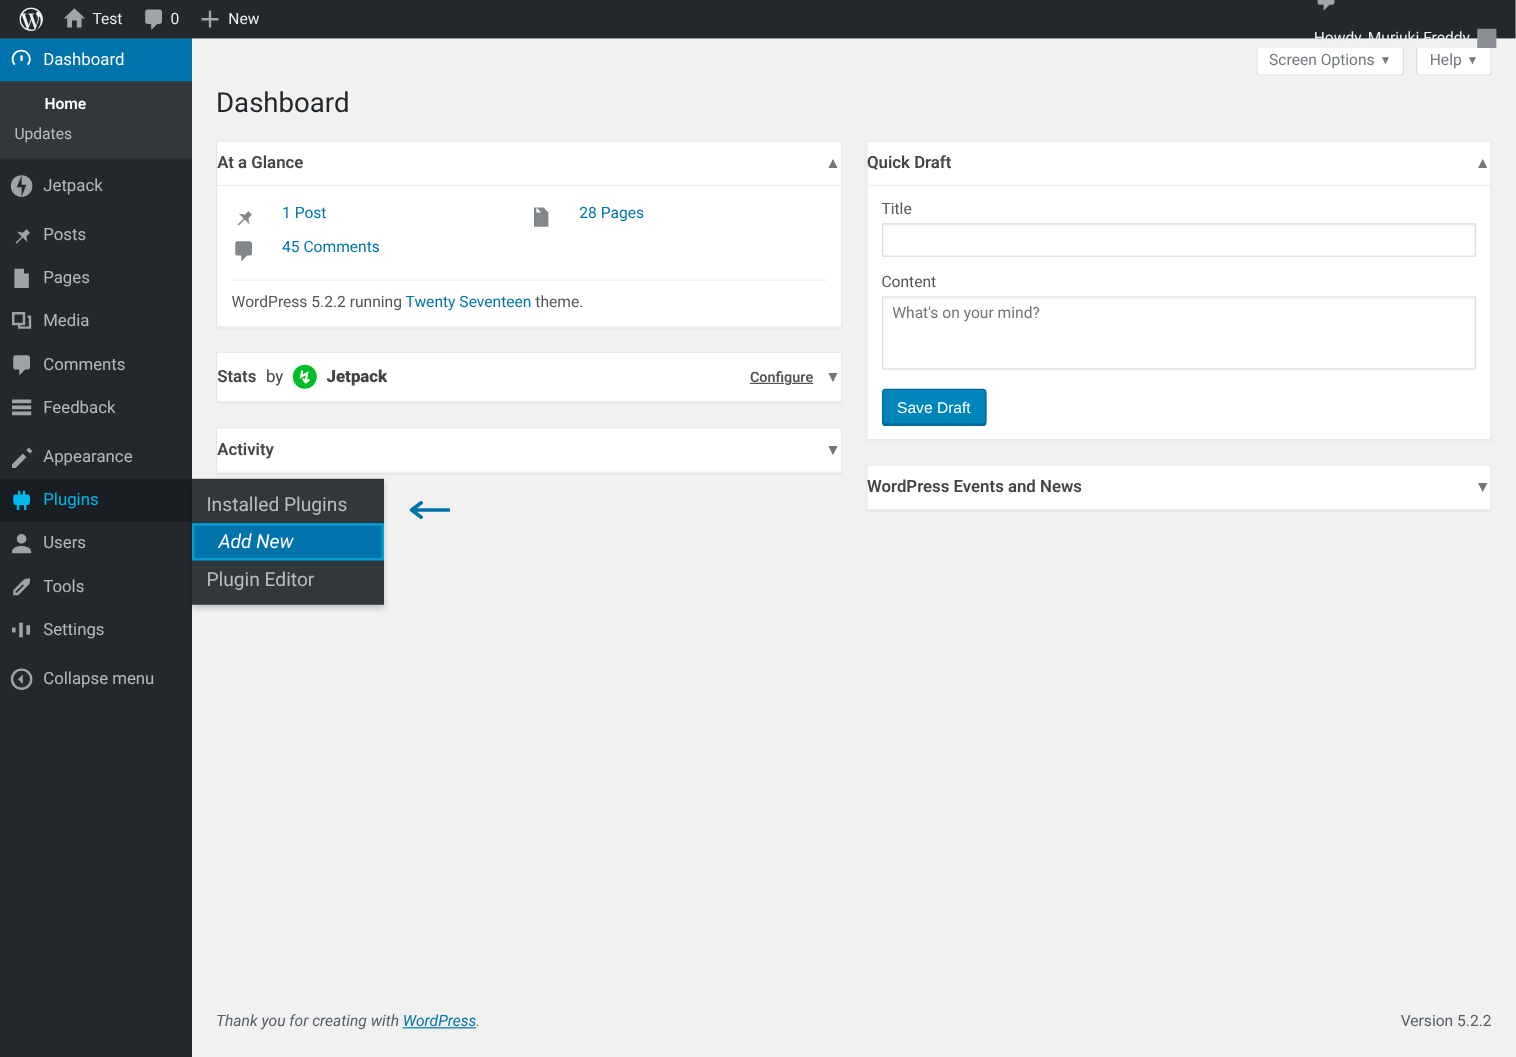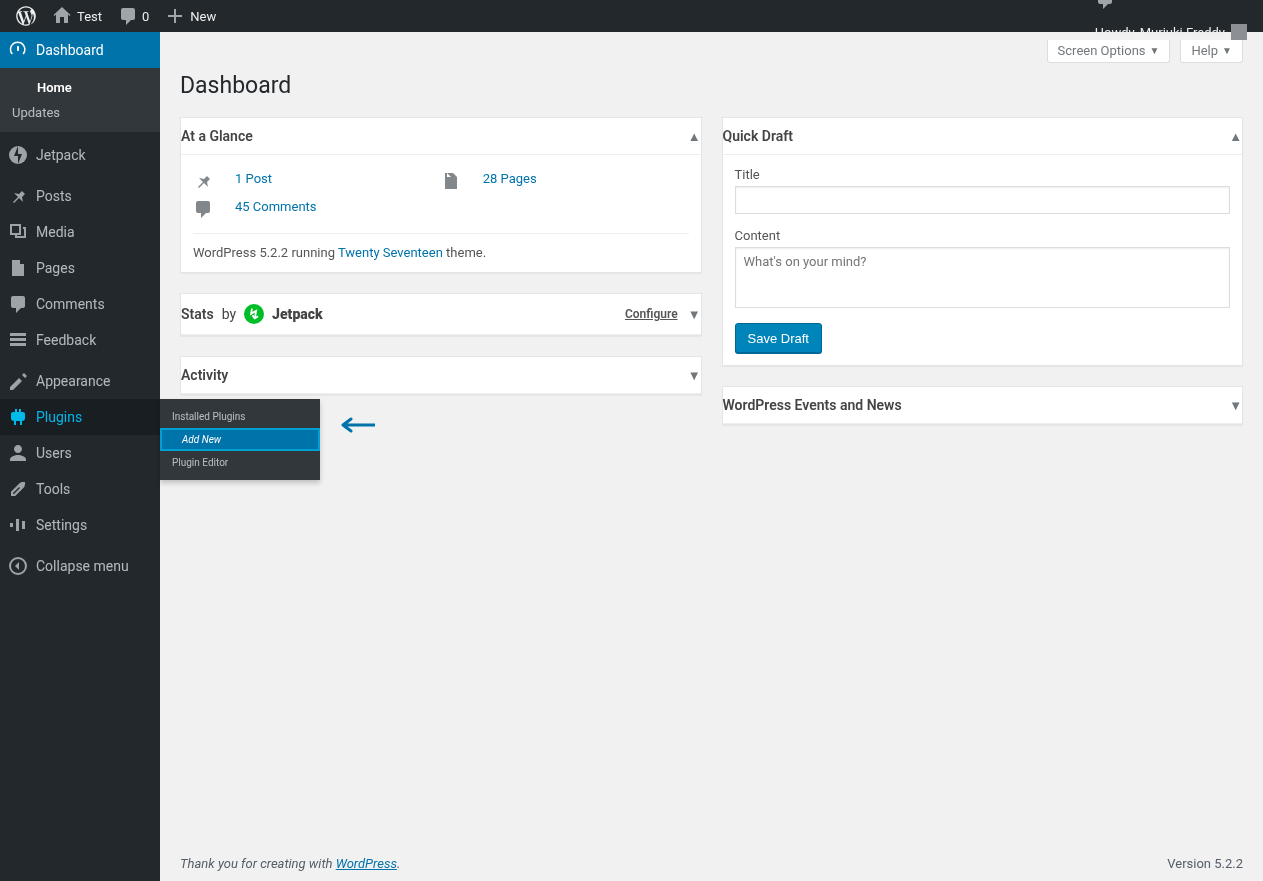--- a/index.html
+++ b/index.html
@@ -25,21 +25,21 @@
 #adminmenu li.current::after { content: ''; position: absolute; right: -8px; top: 50%; margin-top: -8px; border: 8px solid transparent; border-right-color: #f1f1f1; }
 #adminmenu li.opensub > a.menu-top { background: #191e23; color: #00b9eb; }
 #adminmenu li.opensub > a.menu-top .micon svg { fill: #00b9eb; }
 #adminmenu .submenu-inline { background: #32373c; padding: 7px 0; }
 #adminmenu .submenu-inline a { display: block; padding: 5px 12px; color: rgba(240,245,250,.7); font-size: 13px; cursor: pointer; }
 #adminmenu .submenu-inline a.current { color: #fff; font-weight: 600; margin-left: 25px; }
 #adminmenu .separator { height: 5px; margin: 0; }
 
 
 .flyout { position: absolute; left: 160px; top: 0; width: 160px; background: #32373c; box-shadow: 0 3px 5px rgba(0,0,0,.2); padding: 6px 0; }
-.flyout a { display: block; padding: 6px 12px; color: rgba(240,245,250,.7); font-size: 10px; cursor: pointer; }
+.flyout a { display: block; padding: 6px 12px; color: rgba(240,245,250,.7); font-size: 16px; cursor: pointer; }
 .flyout a.highlighted { background: #0073aa; color: #fff; border: 2px solid #00a0d2; padding: 4px 20px; font-style: italic; }
 
 
 #wpcontent { margin-left: 160px; padding-top: 32px; min-height: 100vh; position: relative; padding-bottom: 45px; }
 #wpbody { padding: 0 20px 0 20px; }
 .screen-meta { display: flex; justify-content: flex-end; gap: 10px; margin-top: 8px; }
 .screen-meta .sm-btn { background: #fff; border: 1px solid #ddd; border-top: none; padding: 3px 10px 4px; font-size: 13px; color: #72777c; cursor: pointer; border-radius: 0 0 3px 3px; display:flex; align-items:center; gap:4px;}
 .screen-meta .sm-btn .tri { font-size: 10px; color:#72777c; }
 
 h1.page-title { font-size: 23px; font-weight: 400; padding: 9px 0 18px 0; color: #23282d; }
@@ -61,21 +61,21 @@
 .stats-h .configure { margin-left:auto; margin-right:10px; font-size:12px; text-decoration:underline; cursor:pointer; color:#555;}
 .qd label { display:block; margin-bottom:4px; color:#555; }
 .qd input[type=text] { width:100%; padding:4px 8px; border:1px solid #ddd; box-shadow: inset 0 1px 2px rgba(0,0,0,.07); margin-bottom:14px; font-size:13px; height:28px;}
 .qd textarea { width:100%; padding:6px 8px; border:1px solid #ddd; box-shadow: inset 0 1px 2px rgba(0,0,0,.07); margin-bottom:12px; font-size:13px; height:61px; resize:none; font-family:inherit;}
 .qd .button-primary { background:#0085ba; border:1px solid #006799; color:#fff; padding:0 12px; height:30px; font-size:13px; border-radius:3px; cursor:pointer; box-shadow: 0 1px 0 #006799;}
 
 
 .arrow-ann { position:absolute; left:335px; top:415px; pointer-events:none;}
 .arrow-ann svg { width:40px; height:20px; }
 
-#wpfooter { position:absolute; bottom:0; left:0; right:0; padding:10px 20px; color:#555d66; font-size:13px; display:flex; justify-content:space-between; font-style: normal;}
+#wpfooter { position:absolute; bottom:12px; left:0; right:0; padding:10px 20px; color:#555d66; font-size:13px; display:flex; justify-content:space-between; font-style: normal;}
 #wpfooter .fleft { font-style: italic; }
 #wpfooter a { color:#0073aa; text-decoration:underline;}
 </style>
 </head>
 <body>
 
 <div id="adminbar">
   <div class="ab-item wp-logo">
     <svg viewBox="0 0 20 20">
         <path d="M10 .2C4.6.2.2 4.6.2 10s4.4 9.8 9.8 9.8 9.8-4.4 9.8-9.8S15.4.2 10 .2zM1.5 10c0-1.2.3-2.4.7-3.4l4.1 11.1C3.5 16.3 1.5 13.4 1.5 10zm8.5 8.5c-.8 0-1.6-.1-2.4-.3l2.6-7.4 2.6 7.2c0 .1 0 .1.1.1-.9.3-1.9.4-2.9.4zm1.2-12.5c.5 0 1-.1 1-.1.5 0 .4-.7 0-.7 0 0-1.4.1-2.3.1-.8 0-2.2-.1-2.2-.1-.5 0-.5.7-.1.7 0 0 .4.1.9.1l1.3 3.7L7.9 15l-3.1-9c.5 0 1-.1 1-.1.5 0 .4-.7 0-.7 0 0-1.4.1-2.3.1h-.5C4.5 2.9 7.1 1.5 10 1.5c2.2 0 4.1.8 5.6 2.2h-.1c-.8 0-1.4.7-1.4 1.5 0 .7.4 1.3.8 2 .3.6.7 1.3.7 2.4 0 .7-.2 1.7-.7 2.8l-.8 2.8-3-8.9zm5.9 1.9c.9 1.7 1.1 4.2.2 6.7-.8 2.2-2.2 3.8-4 4.7l2.6-7.5c.5-1.2.6-2.2.6-3.1 0-.3 0-.6-.1-.8.3 0 .5 0 .7 0z"></path>
@@ -148,34 +148,34 @@
               <path d="M11 2l6 6-3 3 1 5-4-4-5 5-1-1 5-5-4-4 5 1 3-3-3-3z"></path>
             </svg>
           </span>
           <span>Posts</span>
         </a>
       </li>
   <li class="menu-top">
         <a class="menu-top">
           <span class="micon">
             <svg viewBox="0 0 20 20">
+              <path d="M4 2h8l4 4v12H4V2zm8 0v4h4l-4-4z"></path>
+            </svg>
+          </span>
+          <span>Pages</span>
+        </a>
+      </li>
+  <li class="menu-top">
+        <a class="menu-top">
+          <span class="micon">
+            <svg viewBox="0 0 20 20">
               <path d="M2 2h11v11H2V2zm2 2v7h7V4H4zm11 1h3v11H7v-3h2v1h7V7h-1V5z"></path>
             </svg>
           </span>
           <span>Media</span>
-        </a>
-      </li>
-  <li class="menu-top">
-        <a class="menu-top">
-          <span class="micon">
-            <svg viewBox="0 0 20 20">
-              <path d="M4 2h8l4 4v12H4V2zm8 0v4h4l-4-4z"></path>
-            </svg>
-          </span>
-          <span>Pages</span>
         </a>
       </li>
   <li class="menu-top">
         <a class="menu-top">
           <span class="micon">
             <svg viewBox="0 0 20 20">
               <path d="M5 2h10c1.1 0 2 .9 2 2v8c0 1.1-.9 2-2 2h-2l-5 5v-5H5c-1.1 0-2-.9-2-2V4c0-1.1.9-2 2-2z"></path>
             </svg>
           </span>
           <span>Comments</span>

